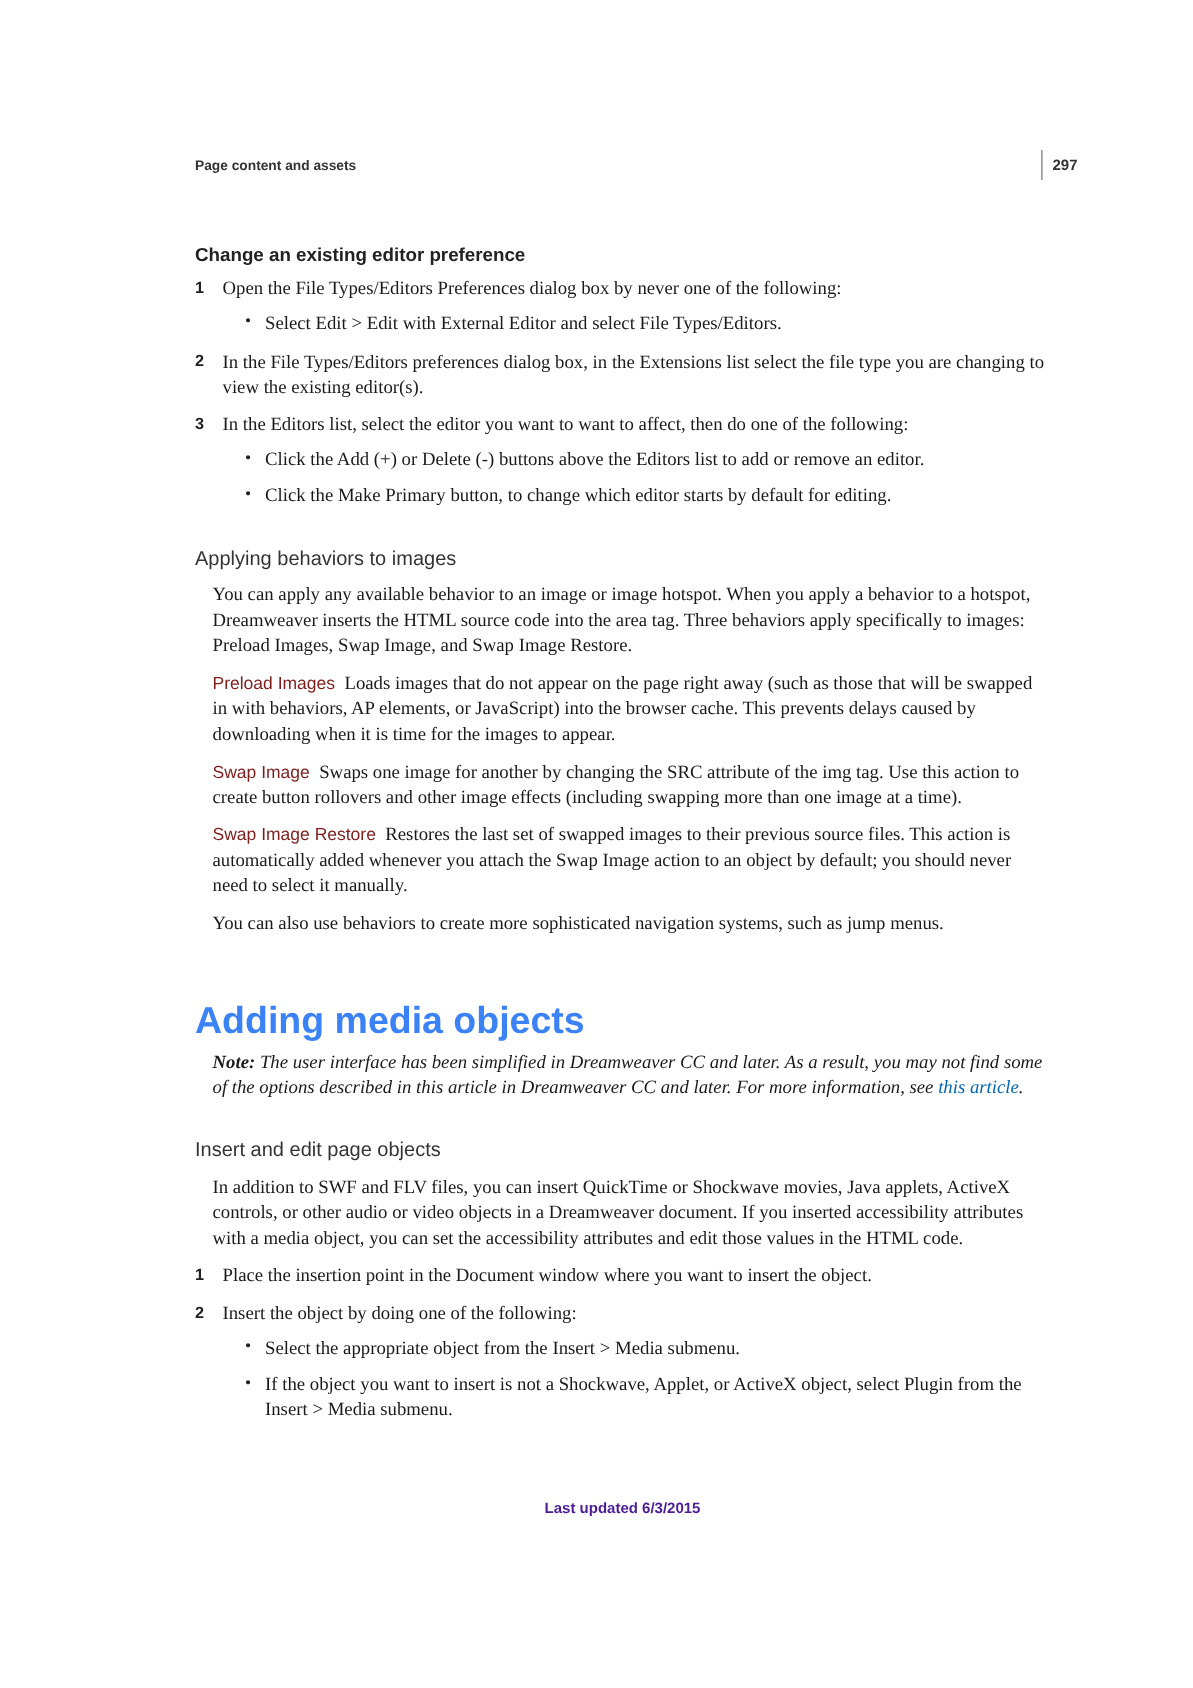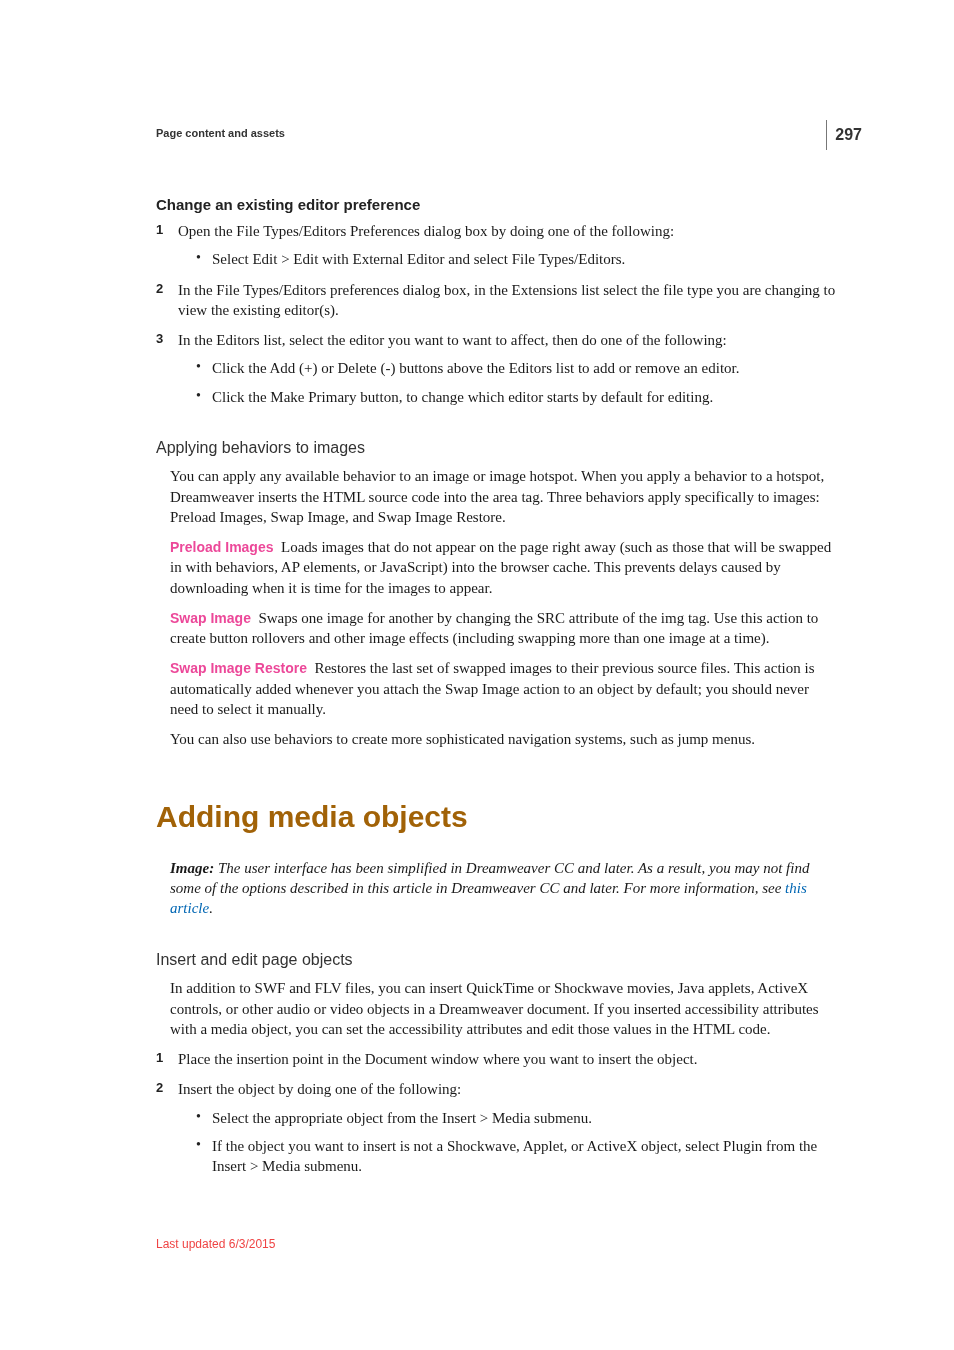--- a/index.html
+++ b/index.html
@@ -12,21 +12,21 @@
     line-height: 1.35;
   }
   .pagenum-wrap {
     position: absolute;
     top: 120px;
     right: 92px;
     border-left: 1.5px solid #777;
     padding: 4px 0 4px 8px;
     font-family: "Myriad Pro", "Segoe UI", Arial, sans-serif;
     font-weight: 700;
-    font-size: 16px;
+    font-size: 12px;
     color: #333;
   }
   .running-head {
     font-family: "Myriad Pro", "Segoe UI", Arial, sans-serif;
     font-weight: 700;
     font-size: 11px;
     color: #333;
     margin-bottom: 54px;
   }
   .h3 {
@@ -41,23 +41,23 @@
     font-weight: 400;
     font-size: 16px;
     color: #333;
     margin-top: 30px;
     margin-bottom: 8px;
   }
   .h1 {
     font-family: "Myriad Pro", "Segoe UI", Arial, sans-serif;
     font-weight: 700;
     font-size: 30px;
-    color: #a16207;
+    color: #3b82f6;
     margin-top: 48px;
-    margin-bottom: 20px;
+    margin-bottom: 2px;
   }
   ol.numbered {
     list-style: none;
     margin: 0;
     padding: 0;
   }
   ol.numbered > li {
     position: relative;
     padding-left: 22px;
     margin-bottom: 10px;
@@ -86,50 +86,51 @@
     position: absolute;
     left: 18px;
     top: 0;
     font-size: 14px;
     color: #222;
   }
   p.body { margin-bottom: 10px; margin-left: 14px; }
   p.para { margin-top: 10px; }
   .runin {
     font-family: "Myriad Pro", "Segoe UI", Arial, sans-serif;
-    font-weight: 700;
+    font-weight: 400;
     font-size: 14px;
-    color: #ec4899;
+    color: #7f1d1d;
   }
   .note-lead {
     font-weight: 700;
     font-style: italic;
   }
   .note-body { font-style: italic; }
   a.link { color: #0066b3; text-decoration: none; font-style: italic; }
   .footer {
+    text-align: center;
     font-family: "Myriad Pro", "Segoe UI", Arial, sans-serif;
-    font-weight: 400;
+    font-weight: 700;
     font-size: 12px;
-    color: #ef4444;
+    color: #4c1d95;
     margin-top: 60px;
   }
 </style>
 </head>
 <body>
 
 <div class="pagenum-wrap">297</div>
 
 <div class="running-head">Page content and assets</div>
 
 <div class="h3">Change an existing editor preference</div>
 <ol class="numbered">
   <li>
     <span class="num">1</span>
-    <span>Open the File Types/Editors Preferences dialog box by doing one of the following:</span>
+    <span>Open the File Types/Editors Preferences dialog box by never one of the following:</span>
     <ul class="bullets">
       <li>Select Edit &gt; Edit with External Editor and select File Types/Editors.</li>
     </ul>
   </li>
   <li>
     <span class="num">2</span>
     <span>In the File Types/Editors preferences dialog box, in the Extensions list select the file type you are changing to view the existing editor(s).</span>
   </li>
   <li>
     <span class="num">3</span>
@@ -150,21 +151,21 @@
 <p class="body para">
   <span class="runin">Swap Image</span>&nbsp;&nbsp;<span>Swaps one image for another by changing the SRC attribute of the img tag. Use this action to create button rollovers and other image effects (including swapping more than one image at a time).</span>
 </p>
 <p class="body para">
   <span class="runin">Swap Image Restore</span>&nbsp;&nbsp;<span>Restores the last set of swapped images to their previous source files. This action is automatically added whenever you attach the Swap Image action to an object by default; you should never need to select it manually.</span>
 </p>
 <p class="body para">You can also use behaviors to create more sophisticated navigation systems, such as jump menus.</p>
 
 <div class="h1">Adding media objects</div>
 <p class="body">
-  <span class="note-lead">Image: </span><span class="note-body">The user interface has been simplified in Dreamweaver CC and later. As a result, you may not find some of the options described in this article in Dreamweaver CC and later. For more information, see </span><a href="#" class="link">this article</a><span class="note-body">.</span>
+  <span class="note-lead">Note: </span><span class="note-body">The user interface has been simplified in Dreamweaver CC and later. As a result, you may not find some of the options described in this article in Dreamweaver CC and later. For more information, see </span><a href="#" class="link">this article</a><span class="note-body">.</span>
 </p>
 
 <div class="h2">Insert and edit page objects</div>
 <p class="body">In addition to SWF and FLV files, you can insert QuickTime or Shockwave movies, Java applets, ActiveX controls, or other audio or video objects in a Dreamweaver document. If you inserted accessibility attributes with a media object, you can set the accessibility attributes and edit those values in the HTML code.</p>
 
 <ol class="numbered">
   <li>
     <span class="num">1</span>
     <span>Place the insertion point in the Document window where you want to insert the object.</span>
   </li>

